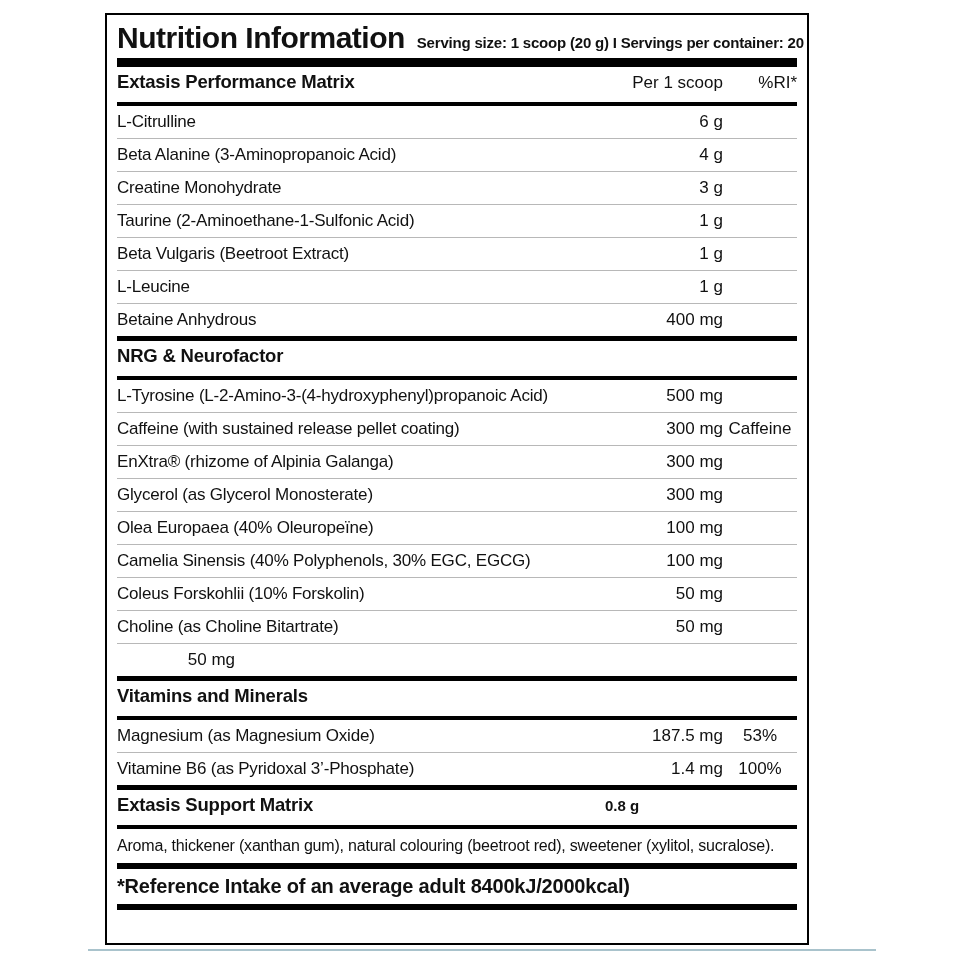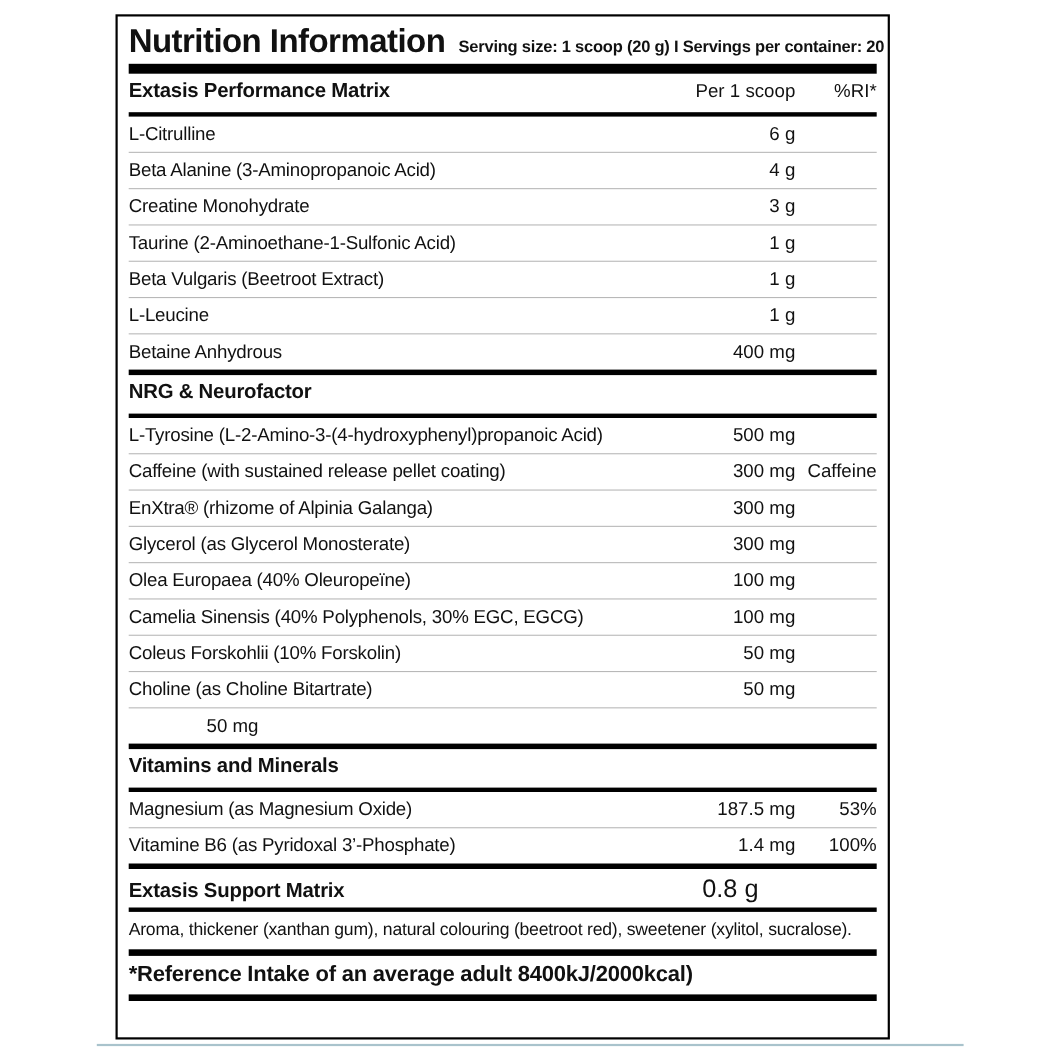--- a/index.html
+++ b/index.html
@@ -78,23 +78,23 @@
   .col-amount, .col-ri {
     font-size: 17px;
     font-weight: normal;
     text-align: right;
     white-space: nowrap;
   }
   .col-amount { width: 118px; }
   .col-ri { width: 74px; }
   .section-header .section-amount {
     width: 118px;
-    text-align: center;
-    font-size: 23px;
-    font-weight: normal;
+    text-align: left;
+    font-size: 15px;
+    font-weight: bold;
     white-space: nowrap;
   }
   .section-header .section-ri { width: 74px; }
   
   .row {
     display: flex;
     align-items: center;
     min-height: 30px;
     padding: 1px 0;
   }
@@ -106,21 +106,21 @@
     white-space: nowrap;
   }
   .row .amount {
     width: 118px;
     text-align: right;
     font-size: 17px;
     white-space: nowrap;
   }
   .row .ri {
     width: 74px;
-    text-align: right;
+    text-align: center;
     font-size: 17px;
     white-space: nowrap;
   }
   
   .other-ingredients {
     font-size: 16px;
     letter-spacing: -0.2px;
     white-space: nowrap;
     padding: 8px 0;
   }

